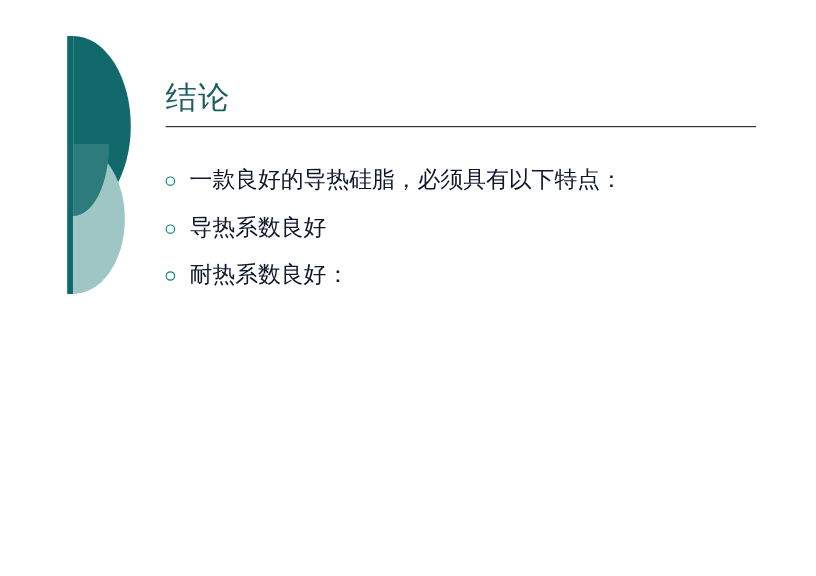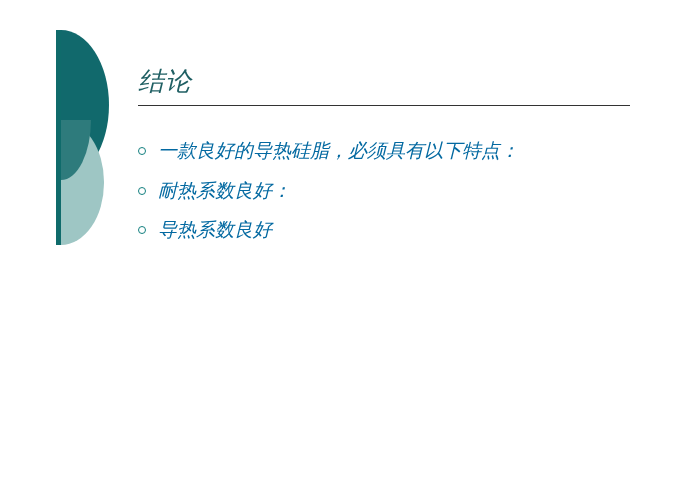--- a/index.html
+++ b/index.html
@@ -12,21 +12,20 @@
     height: 480px;
     font-family: "Liberation Sans", sans-serif;
     overflow: hidden;
   }
   .slide {
     position: relative;
     width: 680px;
     height: 480px;
     background: #ffffff;
     box-sizing: border-box;
-    font-style: italic;
   }
   
   .left-bar {
     position: absolute;
     left: 56px;
     top: 30px;
     width: 5px;
     height: 215px;
     background: #0f6b6b;
   }
@@ -97,21 +96,21 @@
     height: 8px;
     border: 1.5px solid #13807f;
     border-radius: 50%;
     margin-top: 9px;
     margin-right: 12px;
     box-sizing: border-box;
     background: transparent;
   }
   .bullet-text {
     font-size: 19px;
-    color: #0369a1;
+    color: #0f172a;
     line-height: 1.35;
     font-family: "Liberation Serif", "DejaVu Serif", serif;
   }
 </style>
 </head>
 <body>
 
 <div class="slide">
 
   <div class="left-bar"></div>
@@ -126,23 +125,23 @@
 
   <div class="body-area">
 
     <div class="bullet-row">
       <span class="bullet-marker"></span>
       <span class="bullet-text">一款良好的导热硅脂，必须具有以下特点：</span>
     </div>
 
     <div class="bullet-row">
       <span class="bullet-marker"></span>
-      <span class="bullet-text">耐热系数良好：</span>
+      <span class="bullet-text">导热系数良好</span>
     </div>
 
     <div class="bullet-row">
       <span class="bullet-marker"></span>
-      <span class="bullet-text">导热系数良好</span>
+      <span class="bullet-text">耐热系数良好：</span>
     </div>
 
 
   </div>
 </div>
 
 </body></html>

